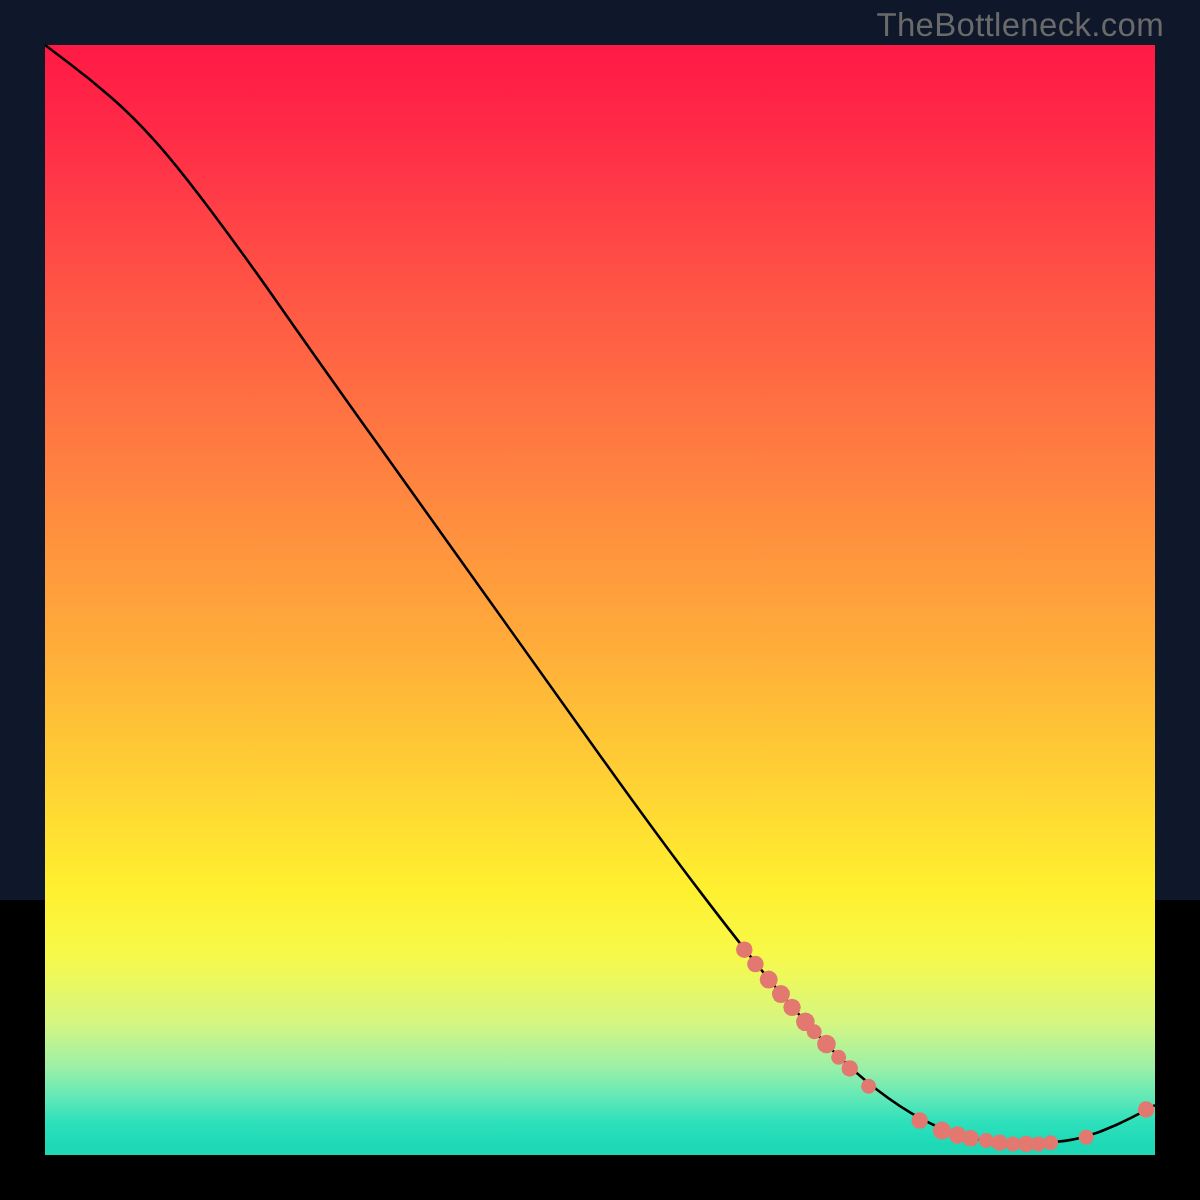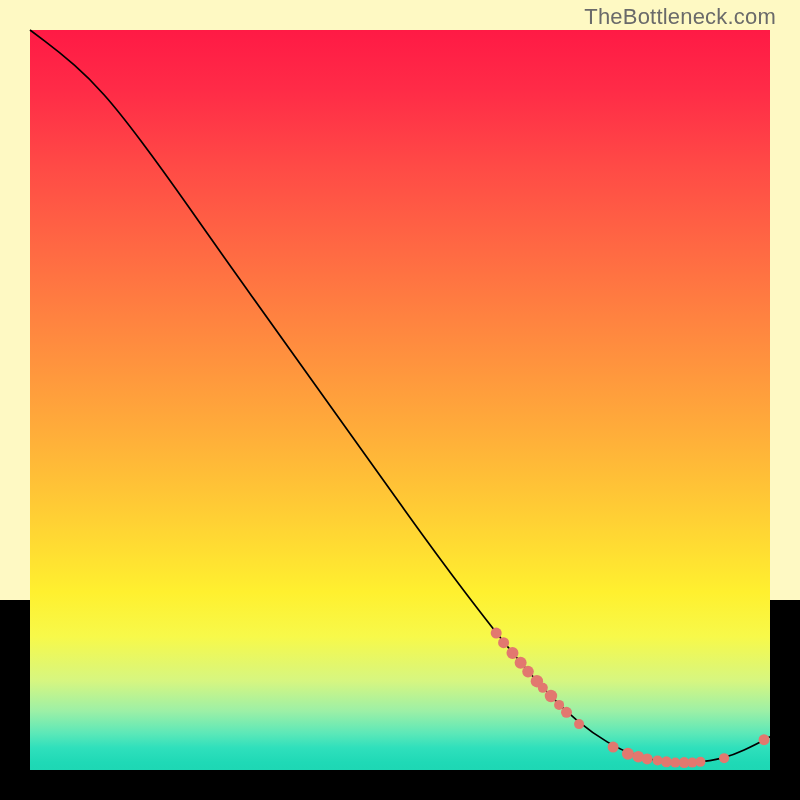--- a/index.html
+++ b/index.html
@@ -8,21 +8,21 @@
     width: 800px;
     height: 800px;
     background: #000;
     font-family: Arial, Helvetica, sans-serif;
     overflow: hidden;
   }
   .frame {
     position: relative;
     width: 800px;
     height: 600px;
-    background: #fef9c3;
+    background: #0f172a;
   }
   .watermark {
     position: absolute;
     top: 4px;
     right: 24px;
     color: #6a6a6a;
     font-size: 22px;
     letter-spacing: 0.2px;
     font-weight: 400;
     user-select: none;

